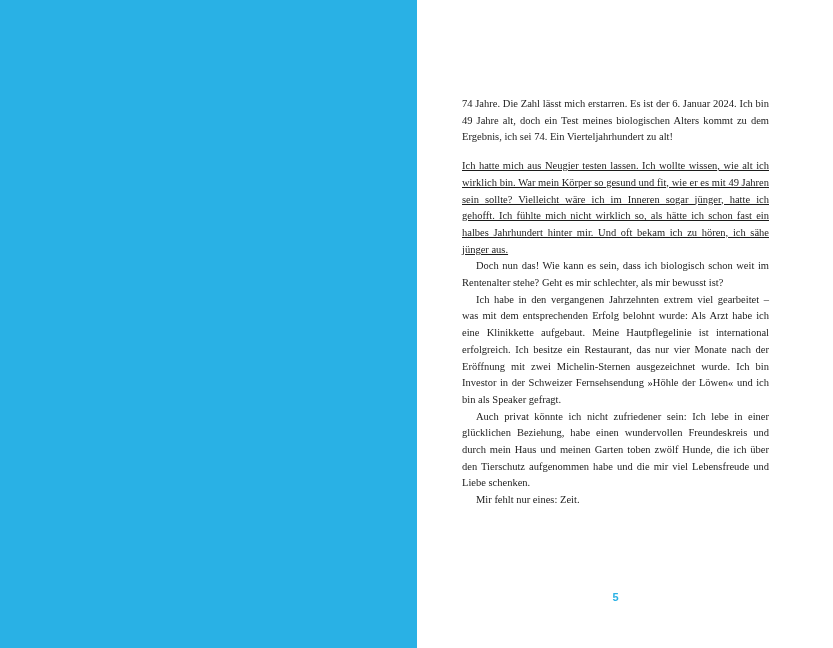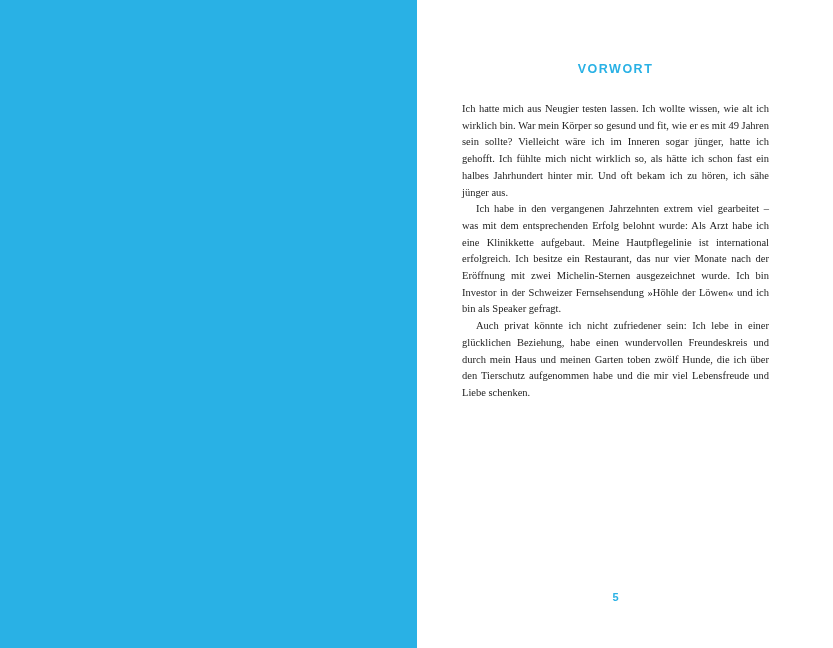--- a/index.html
+++ b/index.html
@@ -47,42 +47,44 @@
     left: 45px;
     width: 307px;
     font-size: 10.5px;
     line-height: 16.7px;
     text-align: justify;
     color: #1c1c1c;
     hyphens: auto;
     -webkit-hyphens: auto;
   }
   .text-block p { margin: 0; }
-  .text-block p.para-gap { margin-top: 5px; }
+  .text-block p.para-gap { margin-top: 12px; text-decoration: underline; }
   .text-block p.para-indent { text-indent: 14px; }
   .page-number {
     position: absolute;
     top: 591px;
     left: 45px;
     width: 307px;
     text-align: center;
     font-family: "Liberation Sans", sans-serif;
     font-weight: bold;
     font-size: 11px;
     color: var(--accent);
   }
 </style>
 </head>
 <body>
 
 <div class="left-page"></div>
 
 <div class="right-page">
-  <h1 class="chapter-title">VORWORT</h1>
 
   <div class="text-block">
+    <p class="para-first">74 Jahre. Die Zahl lässt mich erstarren. Es ist der 6. Januar 2024. Ich bin 49 Jahre alt, doch ein Test meines biologischen Alters kommt zu dem Ergebnis, ich sei 74. Ein Vierteljahrhundert zu alt!</p>
     <p class="para-gap">Ich hatte mich aus Neugier testen lassen. Ich wollte wissen, wie alt ich wirklich bin. War mein Körper so gesund und fit, wie er es mit 49 Jahren sein sollte? Vielleicht wäre ich im Inneren sogar jünger, hatte ich gehofft. Ich fühlte mich nicht wirklich so, als hätte ich schon fast ein halbes Jahrhundert hinter mir. Und oft bekam ich zu hören, ich sähe jünger aus.</p>
+    <p class="para-indent">Doch nun das! Wie kann es sein, dass ich biologisch schon weit im Rentenalter stehe? Geht es mir schlechter, als mir bewusst ist?</p>
     <p class="para-indent">Ich habe in den vergangenen Jahrzehnten extrem viel gearbeitet – was mit dem entsprechenden Erfolg belohnt wurde: Als Arzt habe ich eine Klinikkette aufgebaut. Meine Hautpflegelinie ist international erfolgreich. Ich besitze ein Restaurant, das nur vier Monate nach der Eröffnung mit zwei Michelin-Sternen ausgezeichnet wurde. Ich bin Investor in der Schweizer Fernsehsendung »Höhle der Löwen« und ich bin als Speaker gefragt.</p>
     <p class="para-indent">Auch privat könnte ich nicht zufriedener sein: Ich lebe in einer glücklichen Beziehung, habe einen wundervollen Freundeskreis und durch mein Haus und meinen Garten toben zwölf Hunde, die ich über den Tierschutz aufgenommen habe und die mir viel Lebensfreude und Liebe schenken.</p>
+    <p class="para-indent">Mir fehlt nur eines: Zeit.</p>
   </div>
 
   <div class="page-number">5</div>
 </div>
 
 </body></html>

